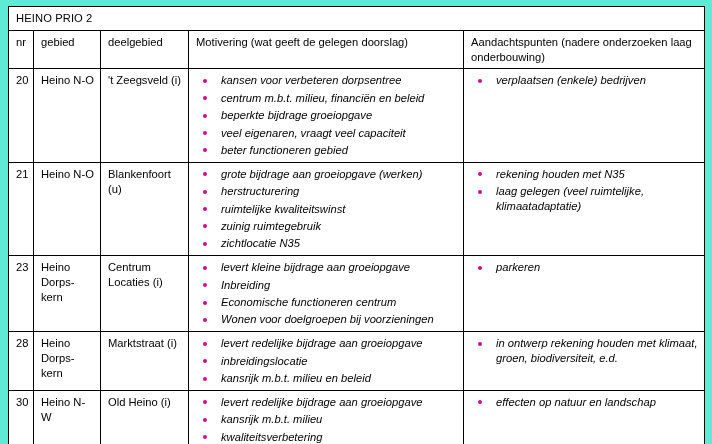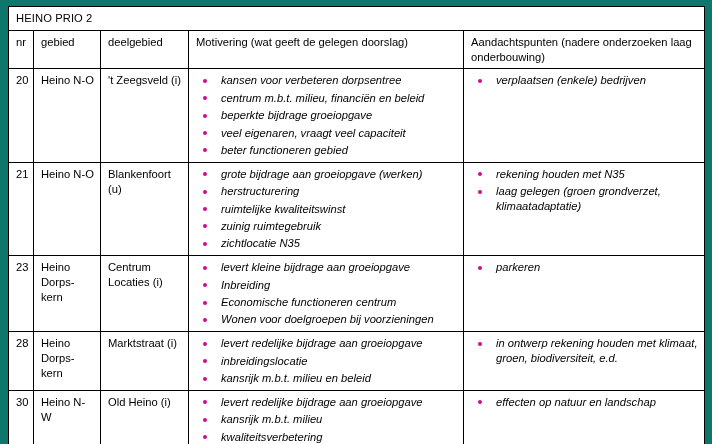--- a/index.html
+++ b/index.html
@@ -11,21 +11,21 @@
     width: 712px;
     height: 444px;
     font-family: "Liberation Sans", sans-serif;
     color: #000000;
     overflow: hidden;
   }
   #page {
     position: relative;
     width: 712px;
     height: 444px;
-    background: #0f766e;
+    background: #5eead4;
     box-sizing: border-box;
   }
   table.prio-table {
     position: absolute;
     left: 8px;
     top: 6px;
     width: 696px;
     border-collapse: collapse;
     table-layout: fixed;
     background: #ffffff;
@@ -153,21 +153,21 @@
               <li>grote bijdrage aan groeiopgave (werken)</li>
               <li>herstructurering</li>
               <li>ruimtelijke kwaliteitswinst</li>
               <li>zuinig ruimtegebruik</li>
               <li>zichtlocatie N35</li>
             </ul>
           </td>
           <td class="cell-pad-r20">
             <ul class="blist">
               <li>rekening houden met N35</li>
-              <li>laag gelegen (groen grondverzet, klimaatadaptatie)</li>
+              <li>laag gelegen (veel ruimtelijke, klimaatadaptatie)</li>
             </ul>
           </td>
         </tr>
         <tr>
           <td class="col-nr">23</td>
           <td class="col-gebied">Heino Dorps-kern</td>
           <td class="col-deel">Centrum Locaties (i)</td>
           <td>
             <ul class="blist">
               <li>levert kleine bijdrage aan groeiopgave</li>

